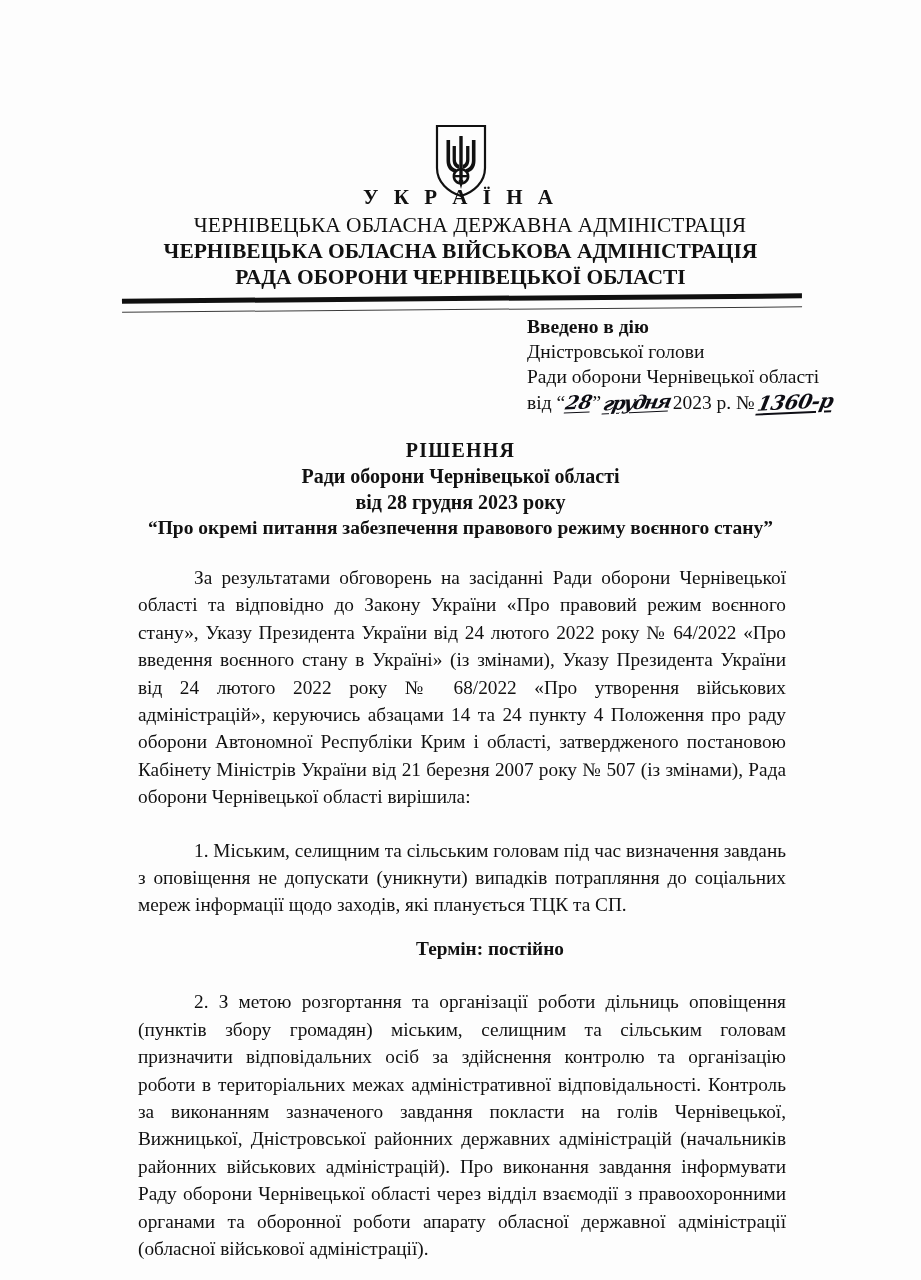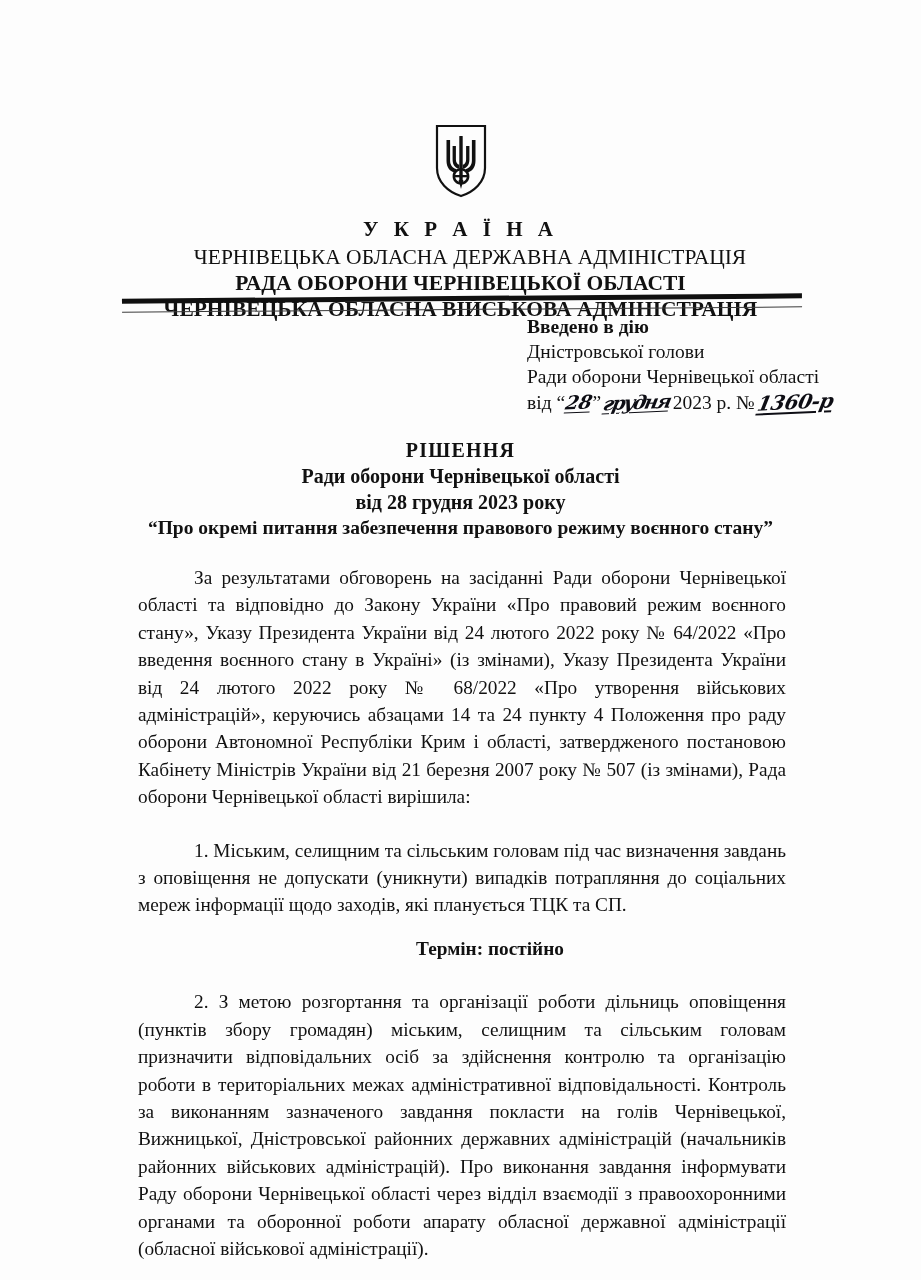--- a/index.html
+++ b/index.html
@@ -35,21 +35,21 @@
   }
   .emblem {
     display: inline-block;
     width: 54px;
     height: 74px;
   }
 
   
   .header-block {
     position: absolute;
-    top: 216px;
+    top: 184px;
     left: 0;
     width: 921px;
     text-align: center;
   }
   .org-country {
     font-size: 21px;
     font-weight: bold;
     letter-spacing: 5px;
     line-height: 26px;
     margin: 0 0 2px 0;
@@ -171,22 +171,22 @@
           <rect x="19.4" y="51" width="15.2" height="2.3"></rect>
           <path d="M24.6 56 h4.8 l-2.4 9 z"></path>
         </g>
       </svg>
     </span>
   </div>
 
   <div class="header-block">
     <div class="org-country">У К Р А Ї Н А</div>
     <div class="org-line regular">ЧЕРНІВЕЦЬКА ОБЛАСНА ДЕРЖАВНА АДМІНІСТРАЦІЯ</div>
+    <div class="org-line bold">ЧЕРНІВЕЦЬКА ОБЛАСНА ВІЙСЬКОВА АДМІНІСТРАЦІЯ</div>
     <div class="org-line bold">РАДА ОБОРОНИ ЧЕРНІВЕЦЬКОЇ ОБЛАСТІ</div>
-    <div class="org-line bold">ЧЕРНІВЕЦЬКА ОБЛАСНА ВІЙСЬКОВА АДМІНІСТРАЦІЯ</div>
   </div>
 
   <div class="rules">
     <div class="rule-thick"></div>
     <div class="rule-thin"></div>
   </div>
 
   <div class="approval">
     <div class="intro">Введено в дію</div>
     <div>Дністровської голови</div>

